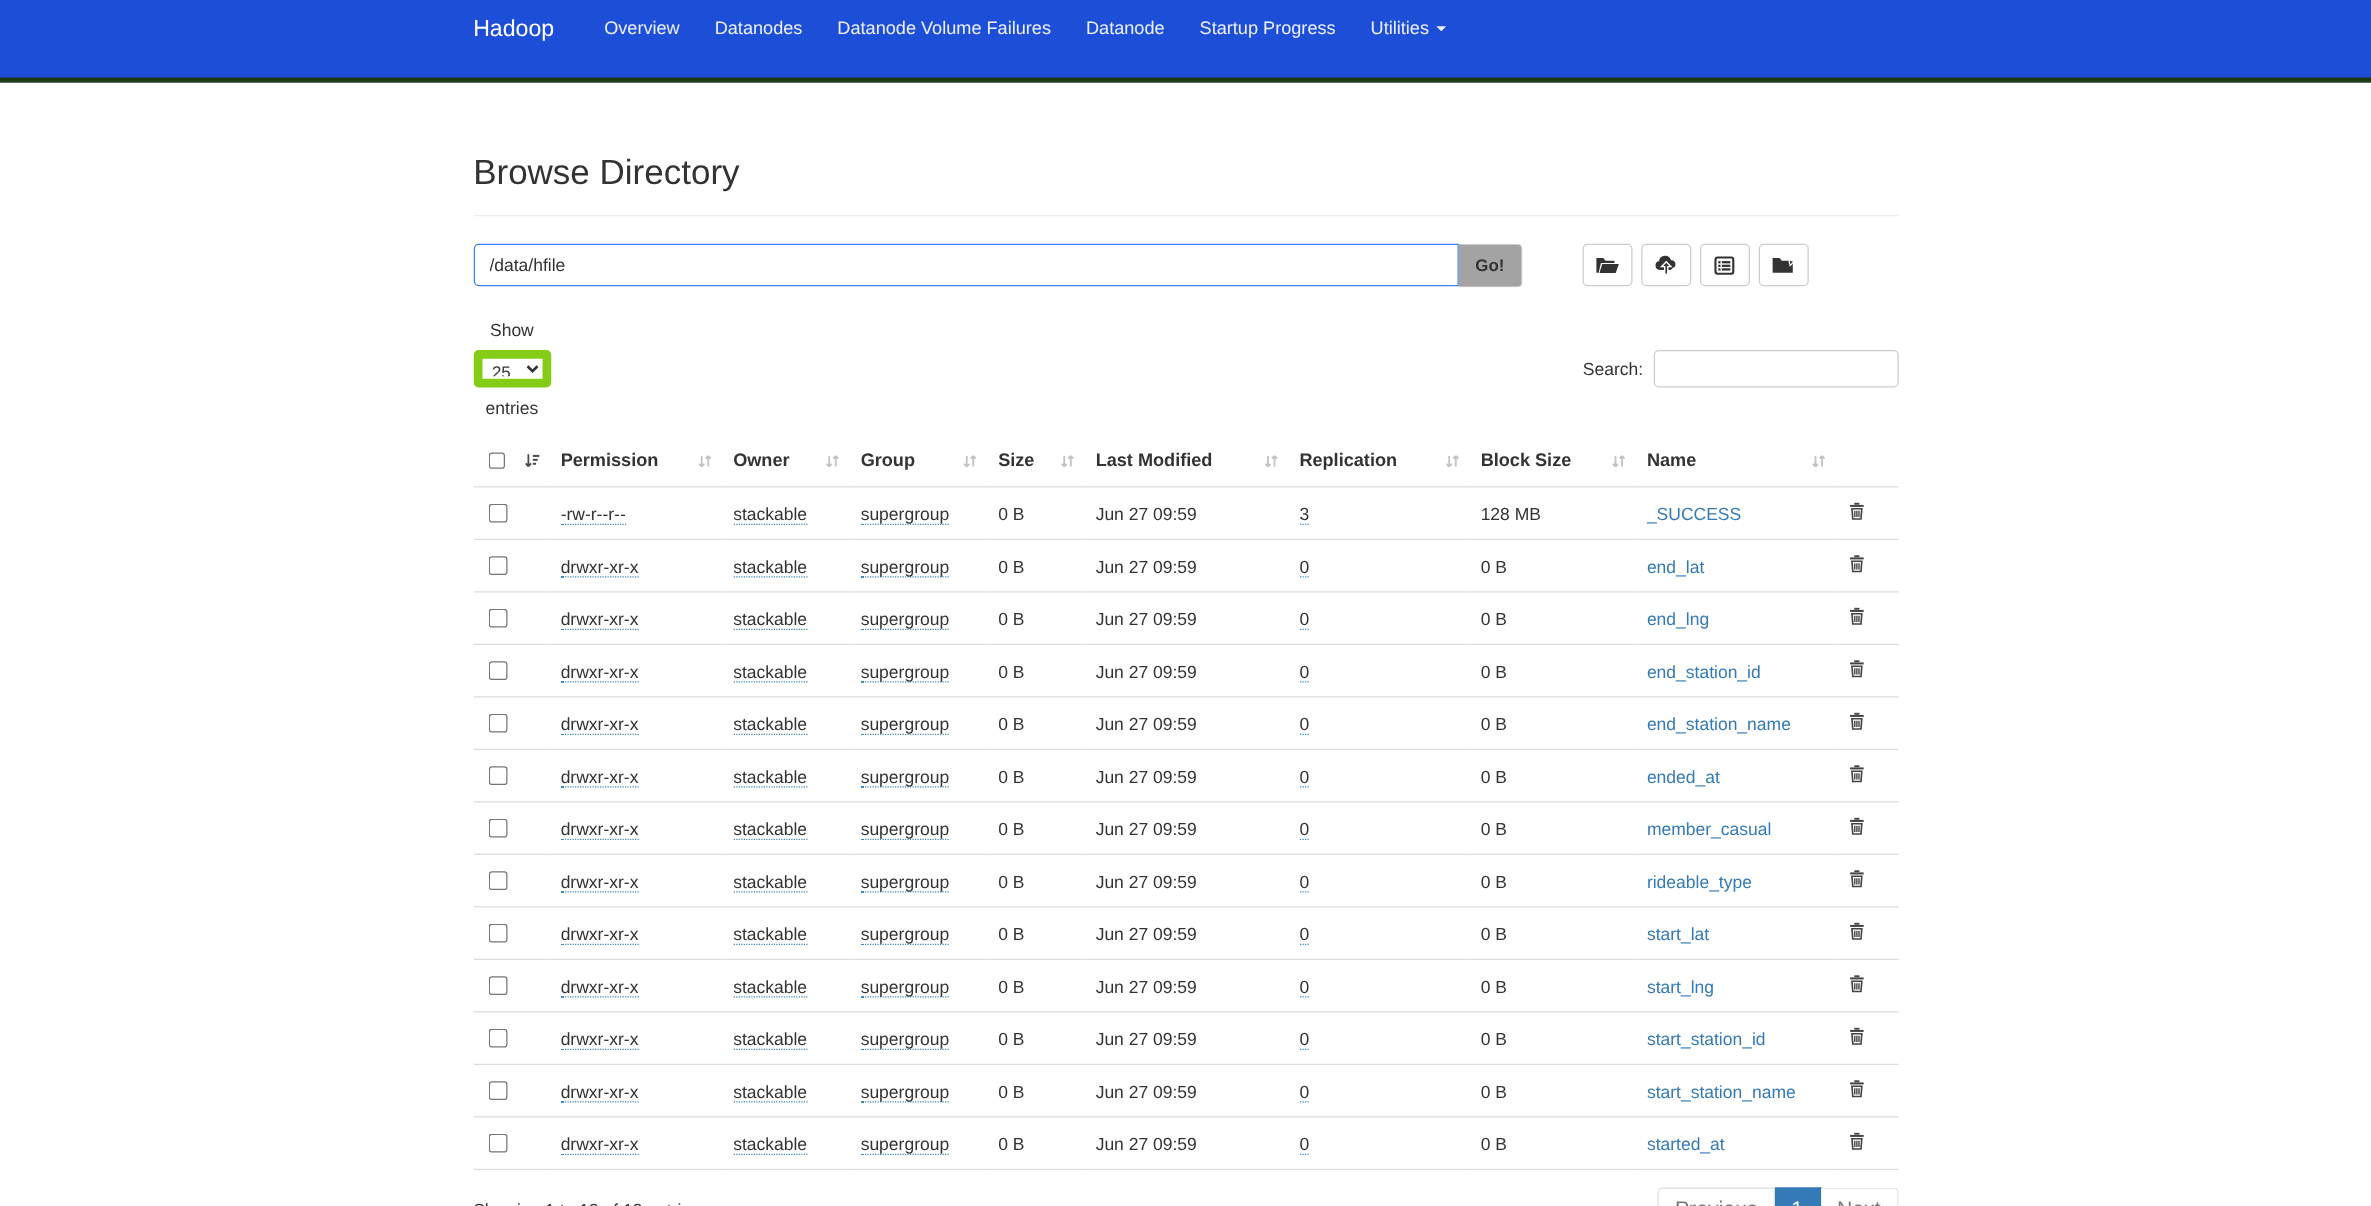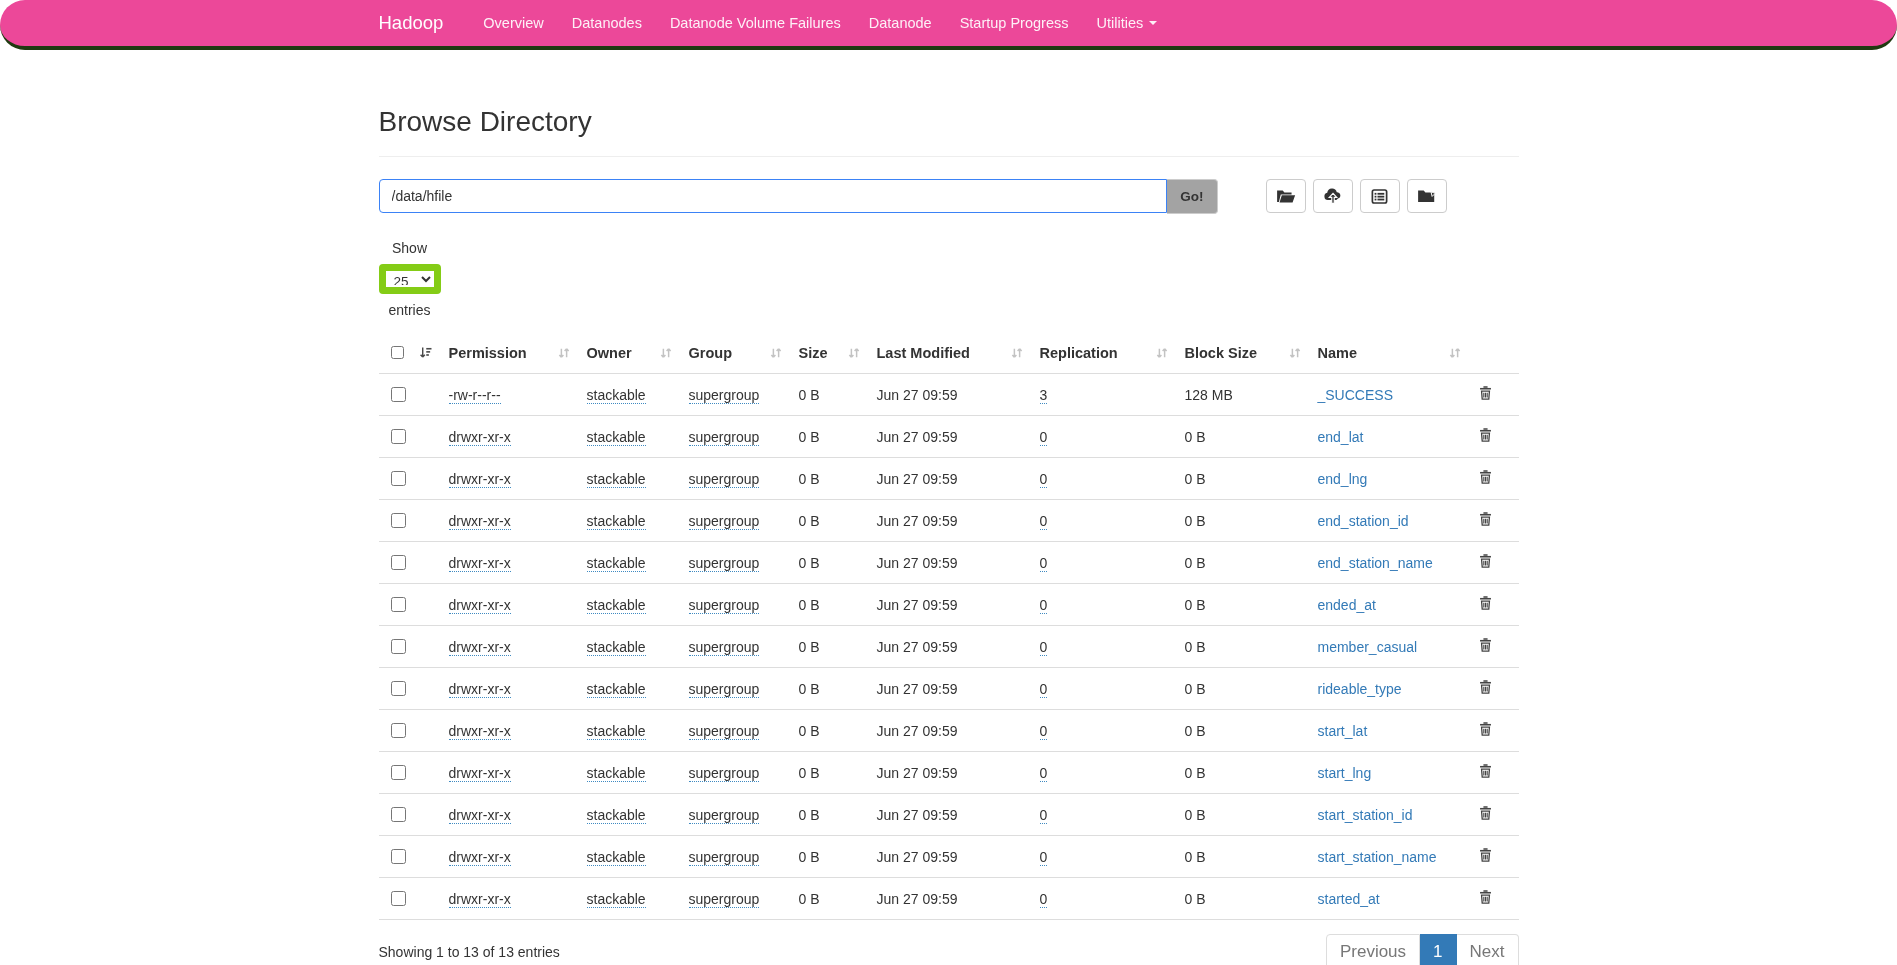--- a/index.html
+++ b/index.html
@@ -3,21 +3,21 @@
 <meta charset="utf-8">
 <style>
   * { box-sizing: border-box; }
   html,body { margin:0; padding:0; }
   body {
     width:1897px; height:965px; overflow:hidden;
     background:#fff; color:#333;
     font-family:"Liberation Sans", sans-serif; font-size:14px;
   }
   
-  .navbar { height:50px; background:#ec4899; border-bottom:4px solid #1f3a10;border-radius:25px; }
+  .navbar { height:66px; background:#1d4ed8; border-bottom:4px solid #1f3a10; }
   .navbar-inner { width:1170px; margin:0 auto; padding:0 15px; height:46px; display:flex; align-items:center; }
   .brand { color:#fff; font-size:18.5px; text-decoration:none; margin-right:26px; cursor:pointer; }
   .nav-link { color:rgba(255,255,255,0.92); font-size:14.5px; text-decoration:none; padding:0 14px; cursor:pointer; display:flex; align-items:center; }
   .caret { display:inline-block; width:0; height:0; margin-left:6px;
     border-left:4px solid transparent; border-right:4px solid transparent; border-top:4px solid rgba(255,255,255,0.92); }
   
   .container { width:1170px; margin:0 auto; padding:0 15px; }
   h1.page-title { font-size:28px; font-weight:500; color:#333; margin:56px 0 0; padding-bottom:18px; border-bottom:1px solid #eee; }
   
   .path-row { margin-top:22px; display:flex; align-items:flex-start; }
@@ -150,20 +150,24 @@
   </div>
 
   <div class="controls-row">
     <div class="show-entries">
       <span>Show</span>
       <select class="len-select">
         <option>25</option>
       </select>
       <span>entries</span>
     </div>
+    <div class="search-box">
+      <span>Search:</span>
+      <input class="search-input" type="text" style="">
+    </div>
   </div>
 
   <table class="dir-table">
     <colgroup>
       <col style="width:62px">
         <col style="width:138px">
         <col style="width:102px">
         <col style="width:110px">
       <col style="width:78px">
         <col style="width:163px">

